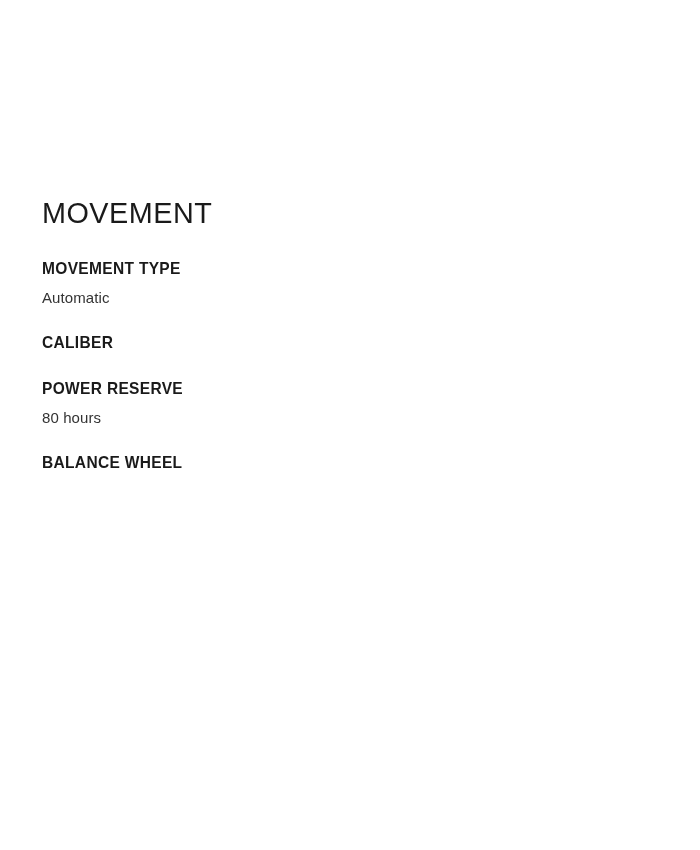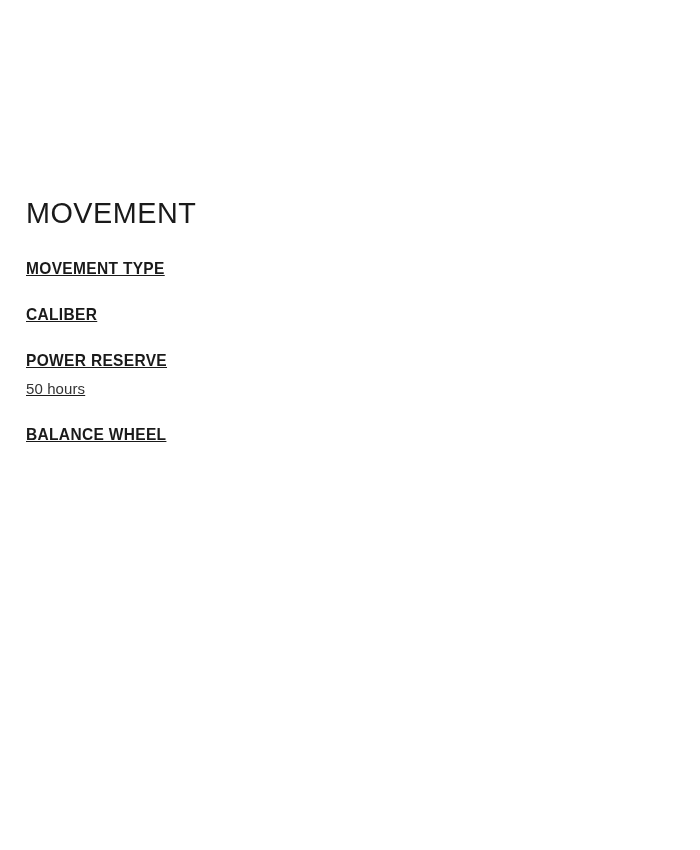--- a/index.html
+++ b/index.html
@@ -12,38 +12,37 @@
     height: 850px;
     font-family: "Liberation Sans", sans-serif;
     color: #1a1a1a;
     -webkit-font-smoothing: antialiased;
   }
   .page {
     position: relative;
     width: 700px;
     height: 850px;
     box-sizing: border-box;
-    padding: 196px 40px 0 26px;
+    padding: 196px 40px 0 42px;
   }
   .section-title {
     font-size: 30px;
     font-weight: 400;
     letter-spacing: 0.5px;
     line-height: 1.1;
     color: #1a1a1a;
     margin: 0 0 30px 0;
     font-family: "Liberation Sans", sans-serif;
     transform: scaleX(0.96);
     transform-origin: left center;
   }
   .spec-list {
     margin: 0;
     padding: 0;
     list-style: none;
-    text-decoration: underline;
   }
   .spec-item {
     margin: 0 0 26px 0;
   }
   .spec-item:last-child {
     margin-bottom: 16px;
   }
   .spec-label {
     display: block;
     font-size: 16.5px;
@@ -68,29 +67,30 @@
 <body>
 
 <div class="page">
 
   <h1 class="section-title">MOVEMENT</h1>
 
   <ul class="spec-list">
 
     <li class="spec-item">
       <span class="spec-label">MOVEMENT TYPE</span>
+      <span class="spec-value">Automatic</span>
     </li>
 
     <li class="spec-item">
       <span class="spec-label">CALIBER</span>
     </li>
 
     <li class="spec-item">
       <span class="spec-label">POWER RESERVE</span>
-      <span class="spec-value">50 hours</span>
+      <span class="spec-value">80 hours</span>
     </li>
 
 
     <li class="spec-item">
       <span class="spec-label">BALANCE WHEEL</span>
     </li>
 
   </ul>
 </div>
 

